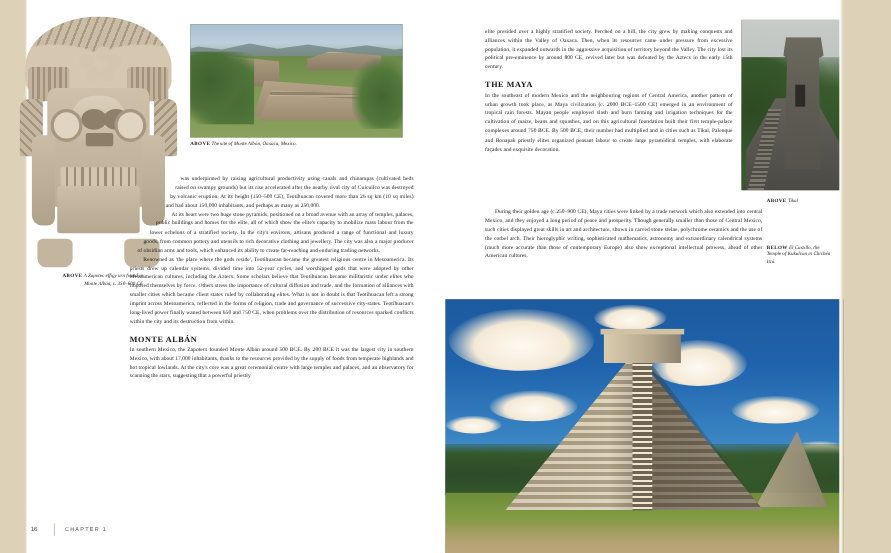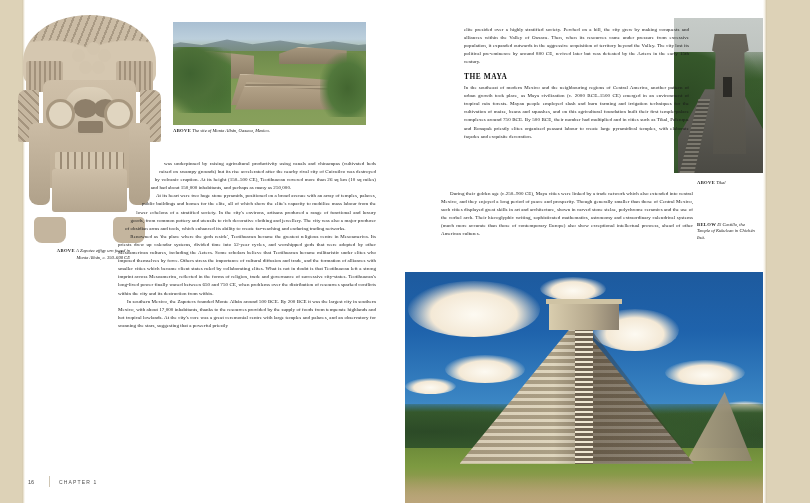--- a/index.html
+++ b/index.html
@@ -326,21 +326,20 @@
   }
   #cap-chichen {
     left: 697px; top: 222px; width: 62px;
     line-height: 6.4px;
   }
 
   
   #right-text-a {
     left: 441px; top: 26px;
     width: 225px;
-    margin-left: 23px;
   }
   #right-text-b {
     left: 441px; top: 186px;
     width: 265px;
   }
 
   
   #footer {
     position: absolute;
     left: 22px; bottom: 16px;
@@ -421,20 +420,21 @@
     <div class="caption" id="cap-urn">
       <span class="lbl">ABOVE</span>
       <span class="txt">A Zapotec effigy urn found in Monte Albán, c. 350–600 CE</span>
     </div>
 
     <div class="body-col" id="left-text">
       <div class="wrap-shape"></div>
       <p>was underpinned by raising agricultural productivity using canals and chinampas (cultivated beds raised on swampy grounds) but its rise accelerated after the nearby rival city of Cuicuilco was destroyed by volcanic eruption. At its height (150–500 CE), Teotihuacan covered more than 26 sq km (10 sq miles) and had about 150,000 inhabitants, and perhaps as many as 250,000.</p>
       <p>At its heart were two huge stone pyramids, positioned on a broad avenue with an array of temples, palaces, public buildings and homes for the elite, all of which show the elite's capacity to mobilize mass labour from the lower echelons of a stratified society. In the city's environs, artisans produced a range of functional and luxury goods, from common pottery and utensils to rich decorative clothing and jewellery. The city was also a major producer of obsidian arms and tools, which enhanced its ability to create far-reaching and enduring trading networks.</p>
       <p>Renowned as 'the place where the gods reside', Teotihuacan became the greatest religious centre in Mesoamerica. Its priests drew up calendar systems, divided time into 52-year cycles, and worshipped gods that were adopted by other Mesoamerican cultures, including the Aztecs. Some scholars believe that Teotihuacan became militaristic under elites who imposed themselves by force. Others stress the importance of cultural diffusion and trade, and the formation of alliances with smaller cities which became client states ruled by collaborating elites. What is not in doubt is that Teotihuacan left a strong imprint across Mesoamerica, reflected in the forms of religion, trade and governance of successive city-states. Teotihuacan's long-lived power finally waned between 650 and 750 CE, when problems over the distribution of resources sparked conflicts within the city and its destruction from within.</p>
+      <h2 class="section-head">MONTE ALBÁN</h2>
       <p>In southern Mexico, the Zapotecs founded Monte Albán around 500 BCE. By 200 BCE it was the largest city in southern Mexico, with about 17,000 inhabitants, thanks to the resources provided by the supply of foods from temperate highlands and hot tropical lowlands. At the city's core was a great ceremonial centre with large temples and palaces, and an observatory for scanning the stars, suggesting that a powerful priestly</p>
     </div>
 
     <div id="footer">
       <div class="folio">16</div>
       <div class="rule"></div>
       <div class="chap">CHAPTER 1</div>
     </div>
   </div>
 

